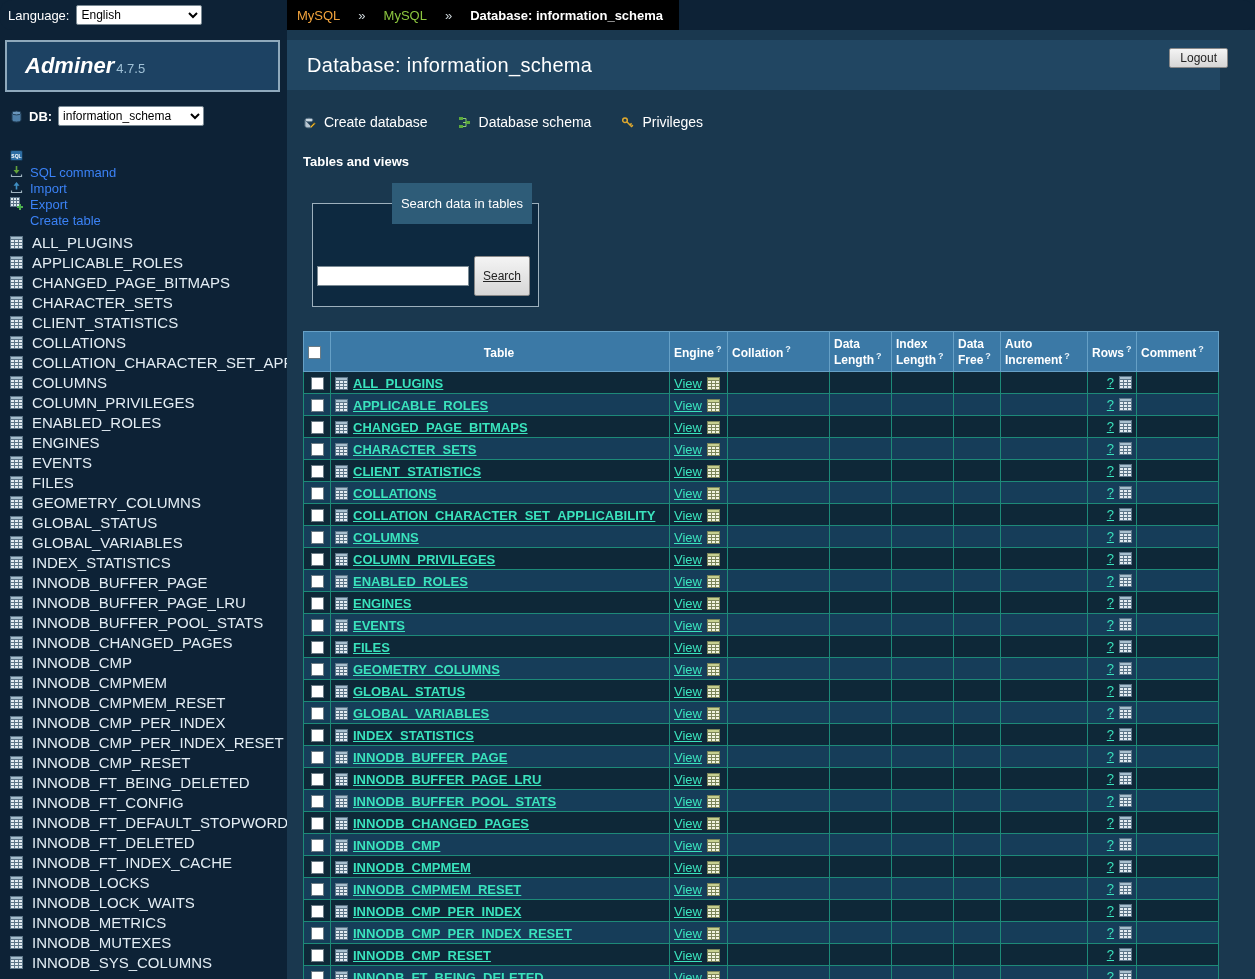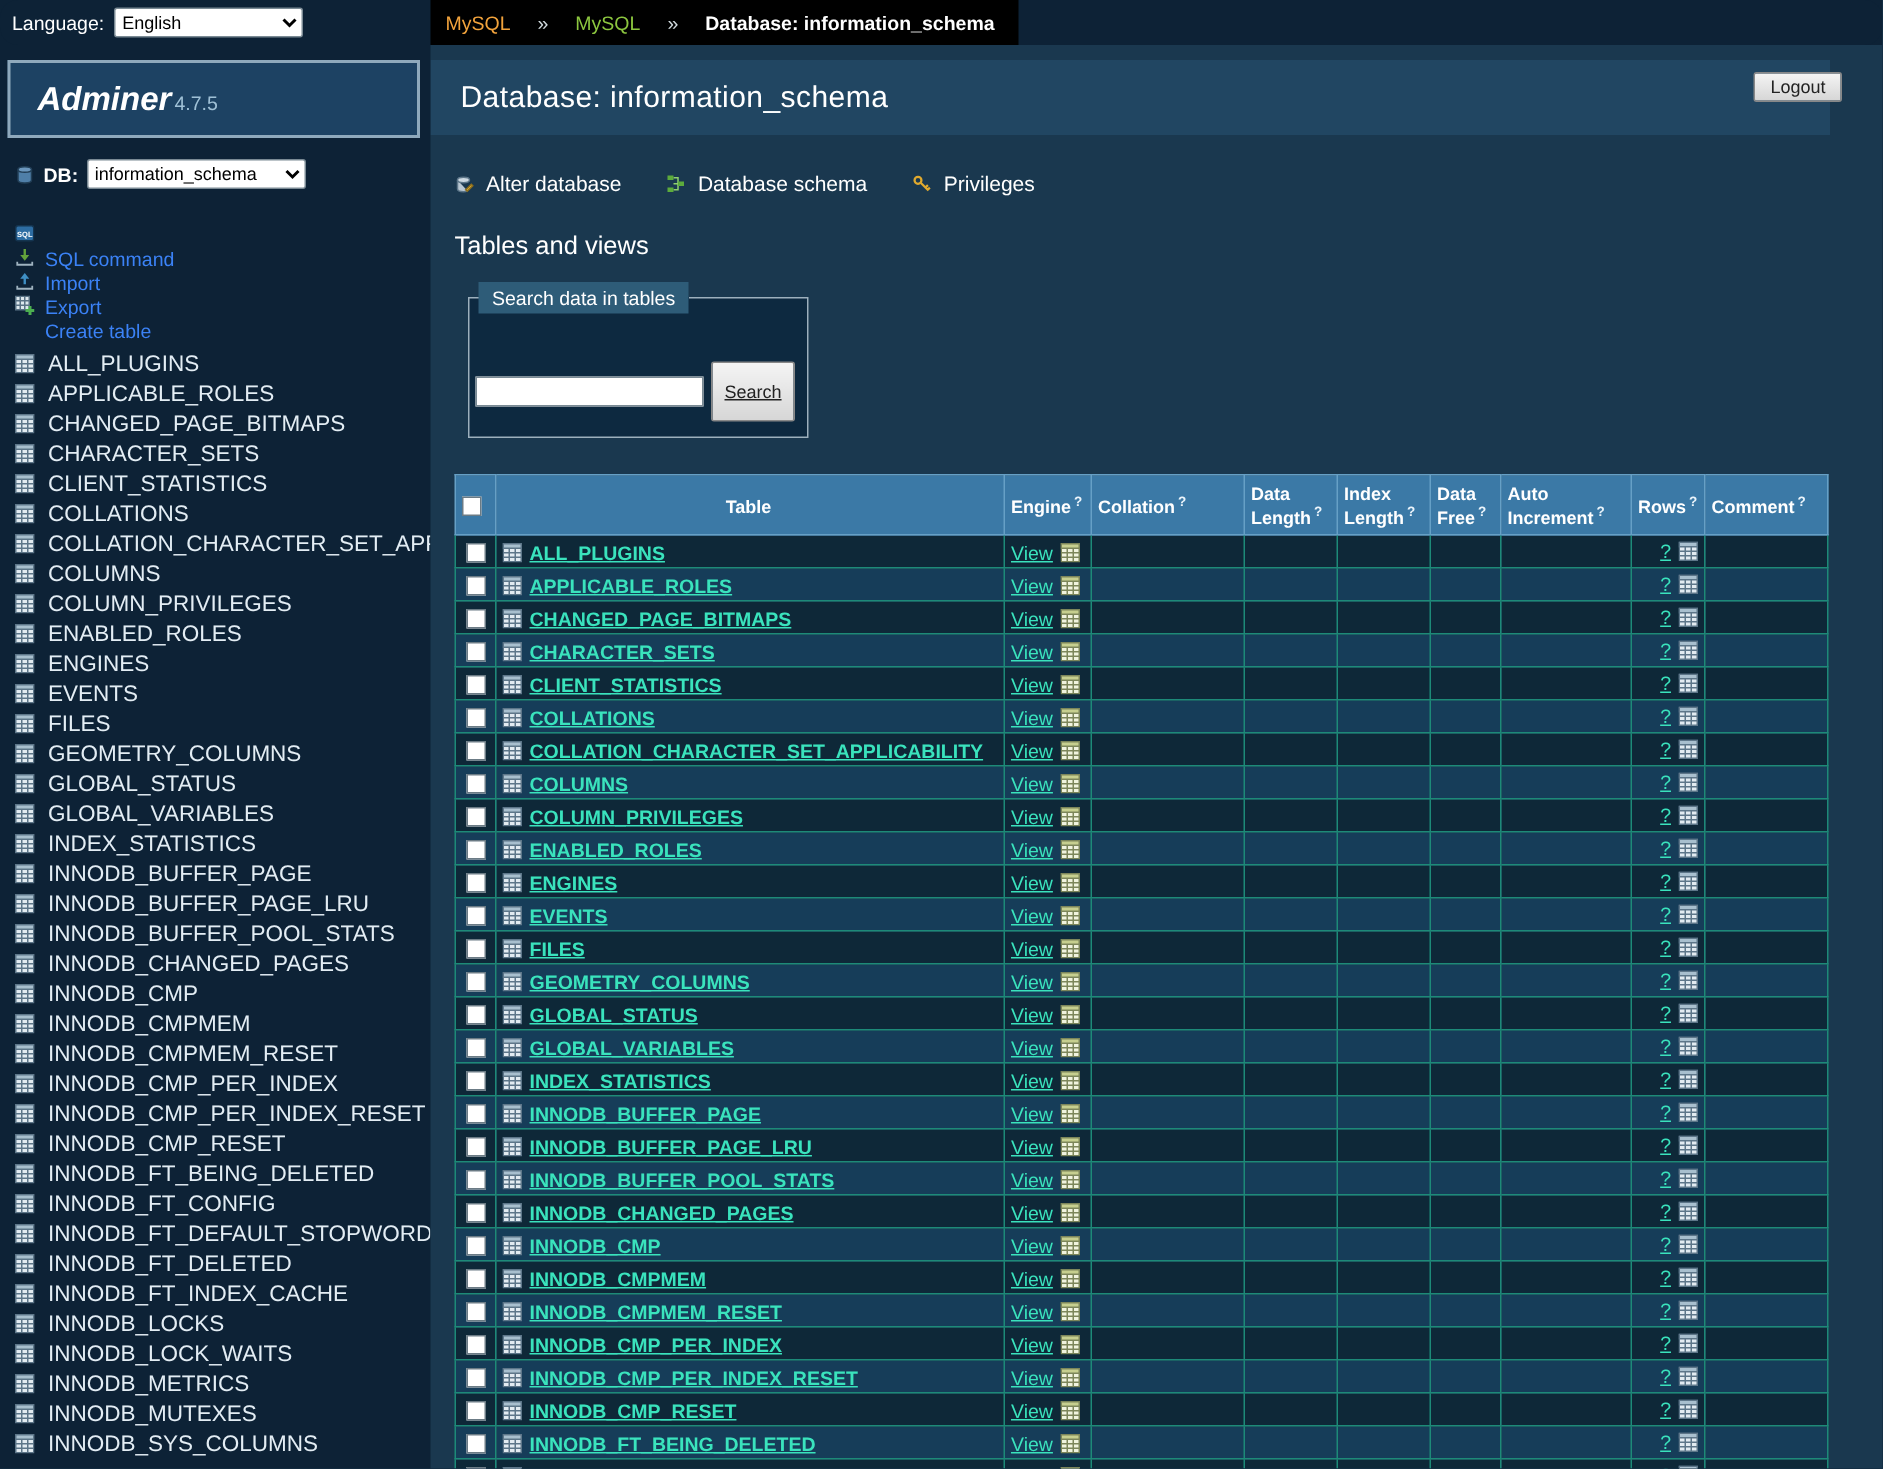--- a/index.html
+++ b/index.html
@@ -52,25 +52,25 @@
   .icn{display:inline-flex;align-items:center;justify-content:center;width:13px;height:13px;flex:none;}
   .icn svg{display:block;}
 
   
   .main{position:absolute;left:287px;top:30px;width:968px;height:949px;background:var(--bg-main,#1a384f);overflow:hidden;}
   .titlebar{margin:10px 35px 0 0;height:50px;background:var(--title-bar-bg,#214662);
             display:flex;align-items:center;padding-left:20px;}
   .titlebar h1{font-size:20px;font-weight:normal;color:#fff;letter-spacing:.3px;}
   .dblinks{margin:24px 0 0 16px;display:flex;align-items:center;gap:30px;}
   .dblinks a{display:inline-flex;align-items:center;gap:8px;color:#fff;font-size:14px;}
-  .section{margin:24px 0 0 16px;font-size:17px;font-weight:normal;color:#fff;}
+  .section{margin:24px 0 0 16px;font-size:13px;font-weight:bold;color:#fff;}
 
   fieldset.search{margin:14px 0 0 25px;width:226px;border:1px solid #9db0bd;
                   background:#0d2940;padding:14px 8px 10px 4px;}
-  fieldset.search legend{background:var(--legend-bg,#2e5c78);color:#fff;font-size:13px;padding:3px 9px;margin-left:2px;}
+  fieldset.search legend{background:var(--legend-bg,#2e5c78);color:#fff;font-size:13px;padding:13px 9px;margin-left:2px;text-align:right;}
   .srow{margin-top:18px;display:flex;align-items:center;gap:5px;}
   .srow input[type=text]{width:152px;height:20px;border:1px solid #7a8a94;background:#fff;color:#000;
                          padding:2px 4px;font:12px "Liberation Sans",sans-serif;}
   .srow button{padding:12px 8px;text-decoration:underline;}
 
   table.objects{margin:24px 0 0 16px;border-collapse:collapse;table-layout:fixed;width:915px;}
   .objects th{
     background:var(--header-blue,#3b79a6);color:#fff;font-size:12px;font-weight:bold;
     border:1px solid #66a0c6;padding:3px 4px;height:40px;text-align:left;vertical-align:middle;
   }
@@ -661,21 +661,21 @@
   </header>
   <nav class="dblinks">
       <a>
         <span class="icn">
           <svg xmlns="http://www.w3.org/2000/svg" width="13" height="13" viewBox="0 0 13 13">
             <path d="M2 4 v6 c0 1 1.8 1.8 4 1.8 1 0 2 -0.2 2.7 -0.5" fill="#b9c7d2" stroke="#5d7689"></path>
             <ellipse cx="6" cy="4" rx="4" ry="1.8" fill="#cdd9e2" stroke="#5d7689"></ellipse>
             <path d="M7.5 10.5 L11.2 6.8 l1 1 L8.5 11.5 Z" fill="#e9b83a" stroke="#8a6d1d"></path>
           </svg>
         </span>
-        <span>Alter database</span>
+        <span>Create database</span>
       </a>
       <a>
         <span class="icn">
           <svg xmlns="http://www.w3.org/2000/svg" width="13" height="13" viewBox="0 0 13 13">
             <path d="M5 2.5 h3 v8 h-3 M8 6.5 h-3" fill="none" stroke="#8fd06e"></path>
             <rect x="1" y="1" width="4" height="3" fill="#5cab3c"></rect>
             <rect x="8" y="5" width="4" height="3" fill="#5cab3c"></rect>
             <rect x="1" y="9" width="4" height="3" fill="#5cab3c"></rect>
           </svg>
         </span>

